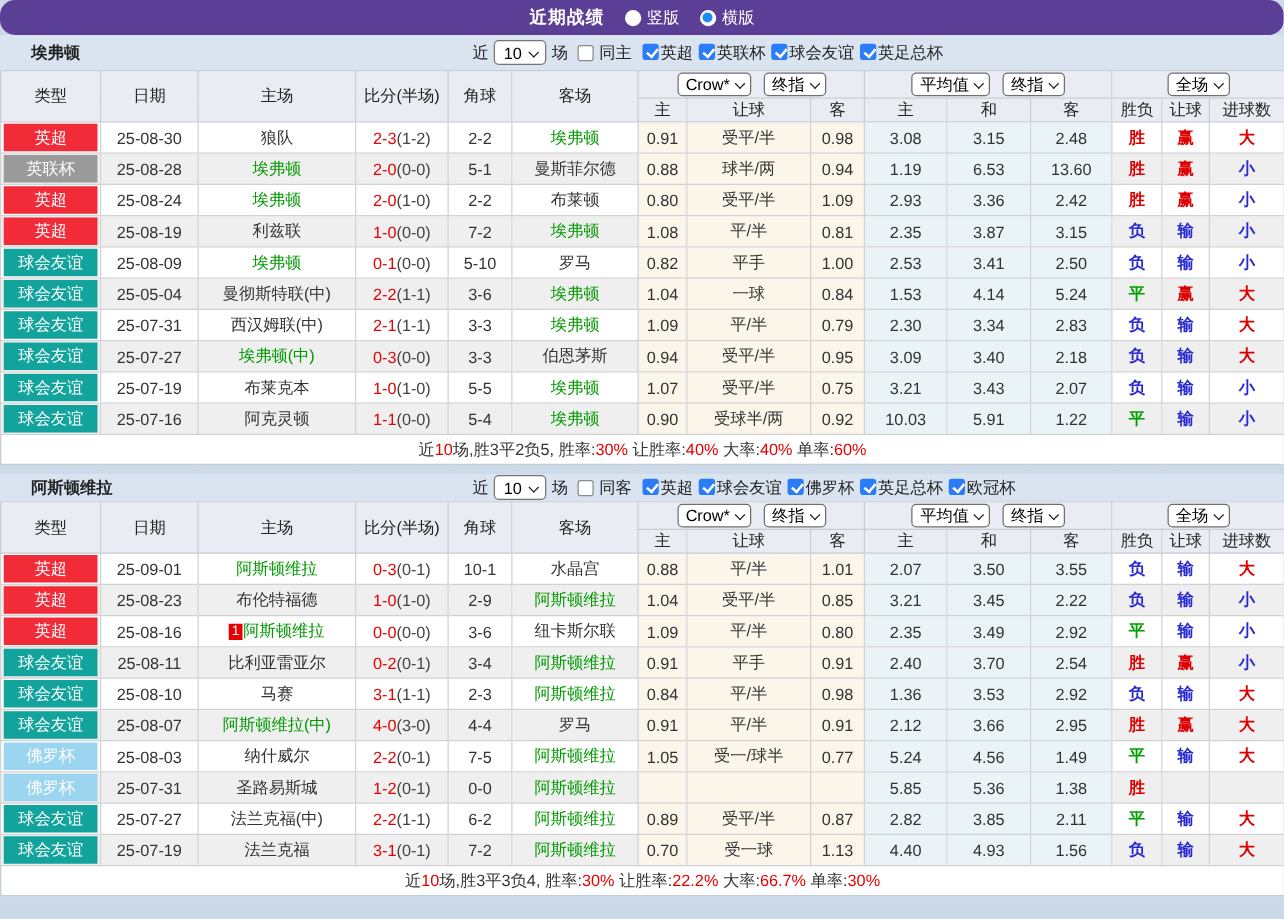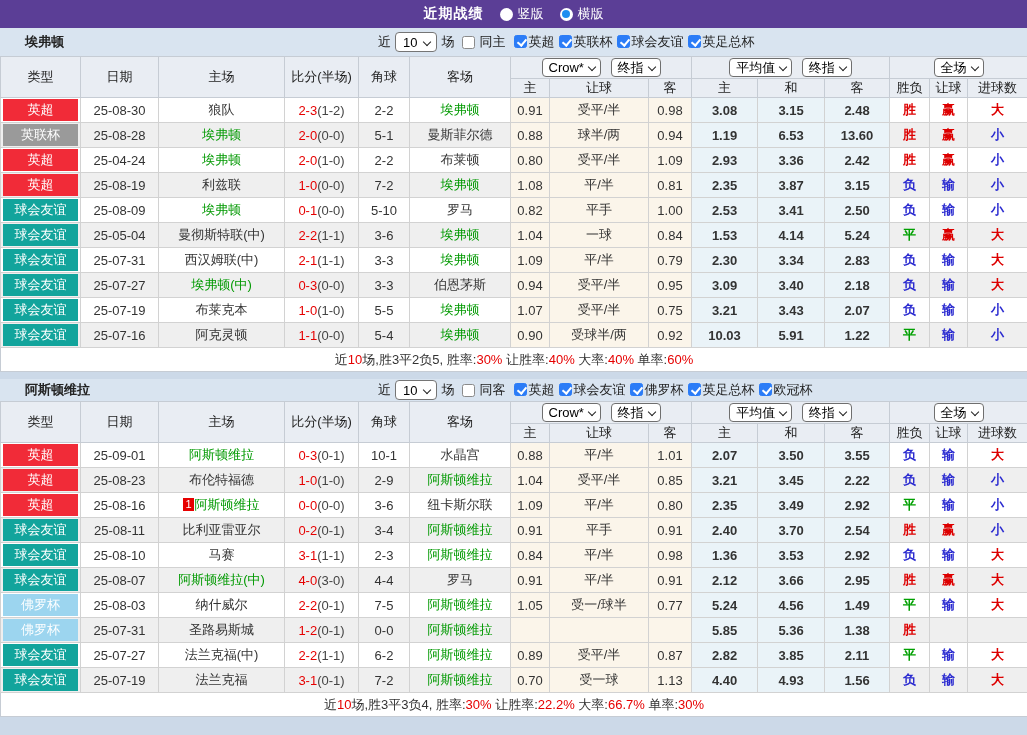--- a/index.html
+++ b/index.html
@@ -4,21 +4,21 @@
 <style>
   * { box-sizing:border-box; }
   html,body { margin:0; padding:0; }
   body {
     width:1027px; height:735px; overflow:hidden;
     background:#ccd9e8;
     font-family:"Liberation Sans","DejaVu Sans",sans-serif;
     font-size:13px; color:#333;
   }
   
-  .topbar { height:28px; background:#5b3e96; display:flex; align-items:center; justify-content:center; gap:16px; color:#fff; }
+  .topbar { height:28px; background:#5b3e96; display:flex; align-items:center; justify-content:center; gap:16px; color:#fff;border-radius:12px; }
   .topbar .title { font-size:14px; font-weight:bold; letter-spacing:1px; }
   .radio-item { display:flex; align-items:center; gap:5px; font-size:13px; cursor:default; }
   .radio { width:13px; height:13px; border-radius:50%; background:#fff; display:inline-block; position:relative; }
   .radio.on::after { content:""; position:absolute; inset:2.5px; border-radius:50%; background:#1e8df0; }
   
   .teambar { height:28px; background:#d9e4f0; position:relative; display:flex; align-items:center; }
   .teambar.compact { height:22px; }
   .teamname { margin-left:25px; font-weight:bold; color:#222; font-size:13px; }
   .filters { position:absolute; left:378px; top:0; bottom:0; display:flex; align-items:center; white-space:nowrap; color:#222; }
   .sel { display:inline-flex; align-items:center; background:#fff; border:1px solid #757575; border-radius:4px; height:20px; padding:0 5px 0 7px; margin:0 4px; color:#000; font-size:13px; cursor:default; }
@@ -35,21 +35,21 @@
   
   table.grid { border-collapse:collapse; table-layout:fixed; width:1027px; background:#fff; }
   table.grid th { background:#e9edf3; color:#222; font-weight:normal; border:1px solid #c6ccd4; font-size:13px; overflow:hidden; white-space:nowrap; padding:0; }
   tr.hrow-a th { height:22px; }
   tr.hrow-b th { height:16px; }
   .hsel { display:inline-flex; align-items:center; background:#fff; border:1px solid #6f6f6f; border-radius:4px; height:19px; padding:0 4px 0 6px; margin:0 3px; color:#000; font-size:13px; cursor:default; }
   .hsel .caret { margin-left:4px; }
   table.grid td { border:1px solid #d2d2d2; height:25px; text-align:center; font-size:13px; color:#333; padding:0; overflow:hidden; white-space:nowrap; }
   tbody tr:nth-child(even) td { background:#efefef; }
   td.hcap { background:#fbf5ea !important; }
-  td.euro { background:#eaf3f8 !important;font-weight:bold; }
+  td.euro { background:#eaf3f8 !important; }
   td.res  { font-weight:bold; }
   .typebox { margin:1px 2px; height:22px; line-height:22px; color:#fff; font-size:13px; }
   .focus { color:#009900; }
   .score { color:#e60000; }
   .half  { color:#444; }
   .badge { display:inline-block; background:#e60000; color:#fff; font-size:11px; line-height:13px; padding:0 2px; margin-right:1px; vertical-align:1px; }
   tfoot td.sumcell { background:#fff; text-align:center; height:24px; font-size:13px; color:#333; border:1px solid #c6ccd4; }
   tfoot .red { color:#e60000; }
   .gap { height:7px; }
 </style>
@@ -199,21 +199,21 @@
           <td class="euro">6.53</td>
           <td class="euro">13.60</td>
           <td class="res" style="color: rgb(221, 0, 0);">胜</td>
           <td class="res" style="color: rgb(221, 0, 0);">赢</td>
           <td class="res" style="color: rgb(42, 42, 208);">小</td>
         </tr>
         <tr>
           <td>
             <div class="typebox" style="background: rgb(241, 43, 56);">英超</div>
           </td>
-          <td>25-04-24</td>
+          <td>25-08-24</td>
           <td><span class="focus">埃弗顿</span></td>
           <td><span class="score">2-0</span><span class="half">(1-0)</span></td>
           <td>2-2</td>
           <td><span>布莱顿</span></td>
           <td class="hcap">0.80</td>
           <td class="hcap">受平/半</td>
           <td class="hcap">1.09</td>
           <td class="euro">2.93</td>
           <td class="euro">3.36</td>
           <td class="euro">2.42</td>

